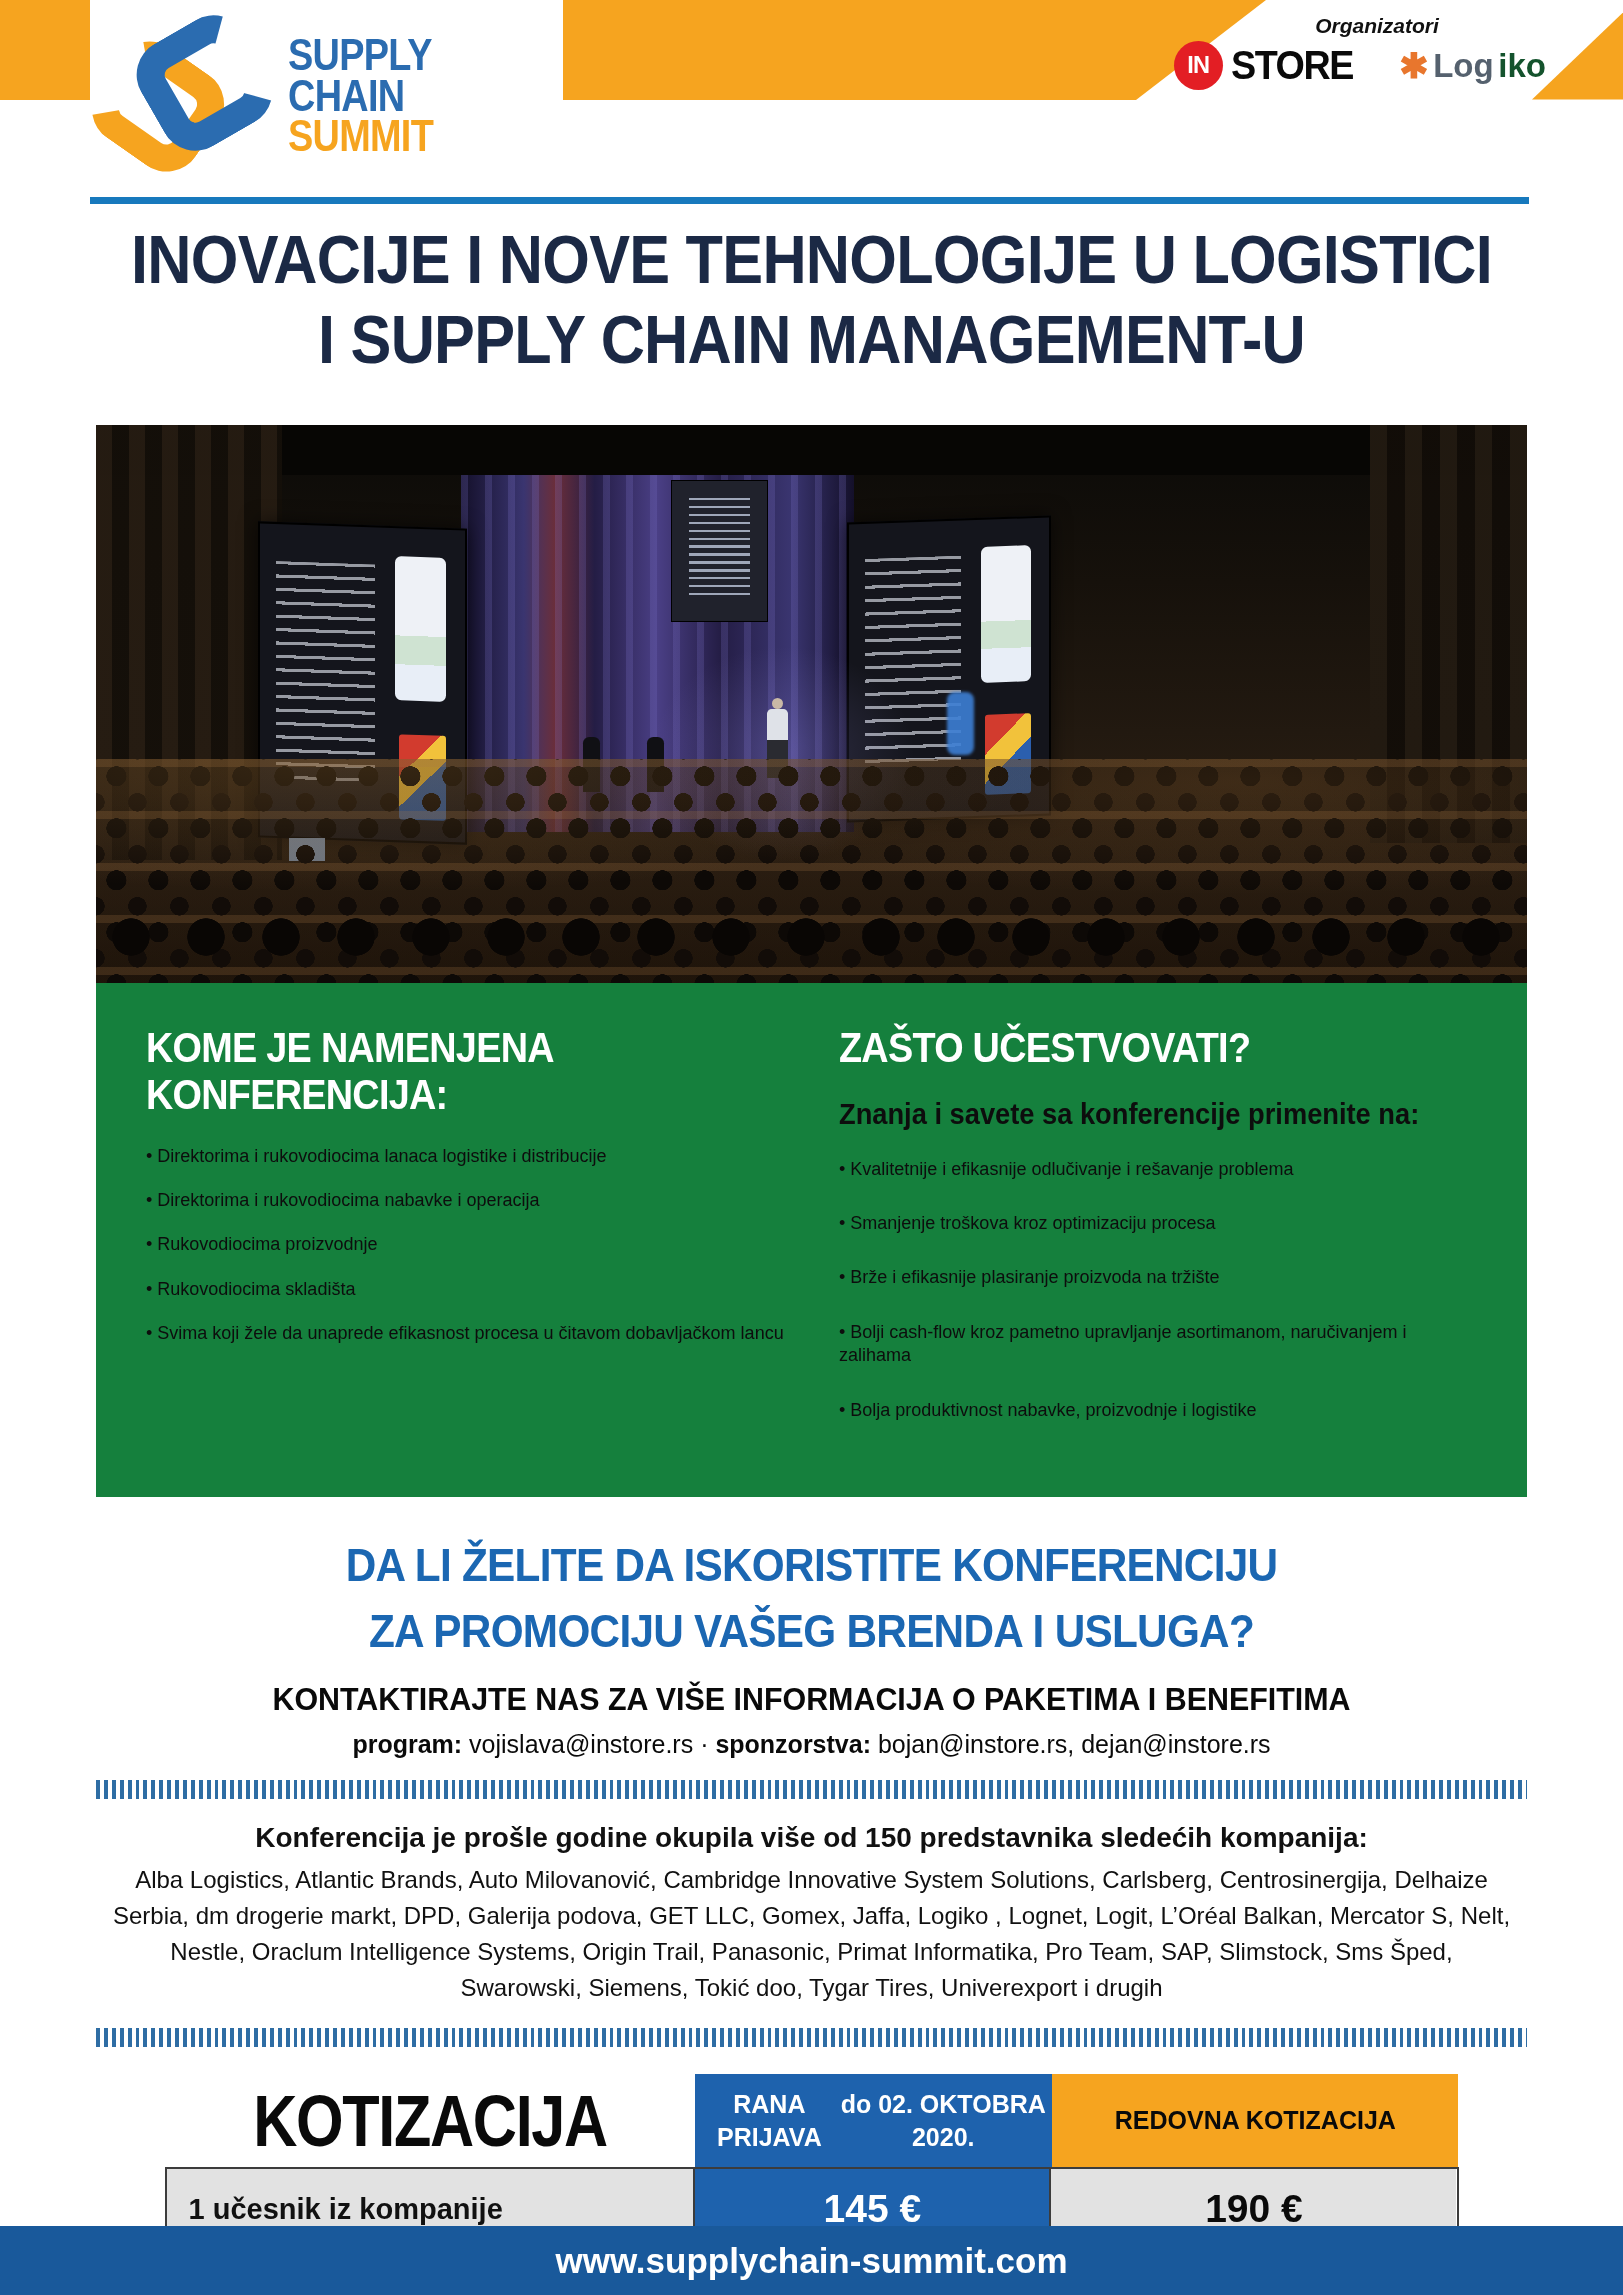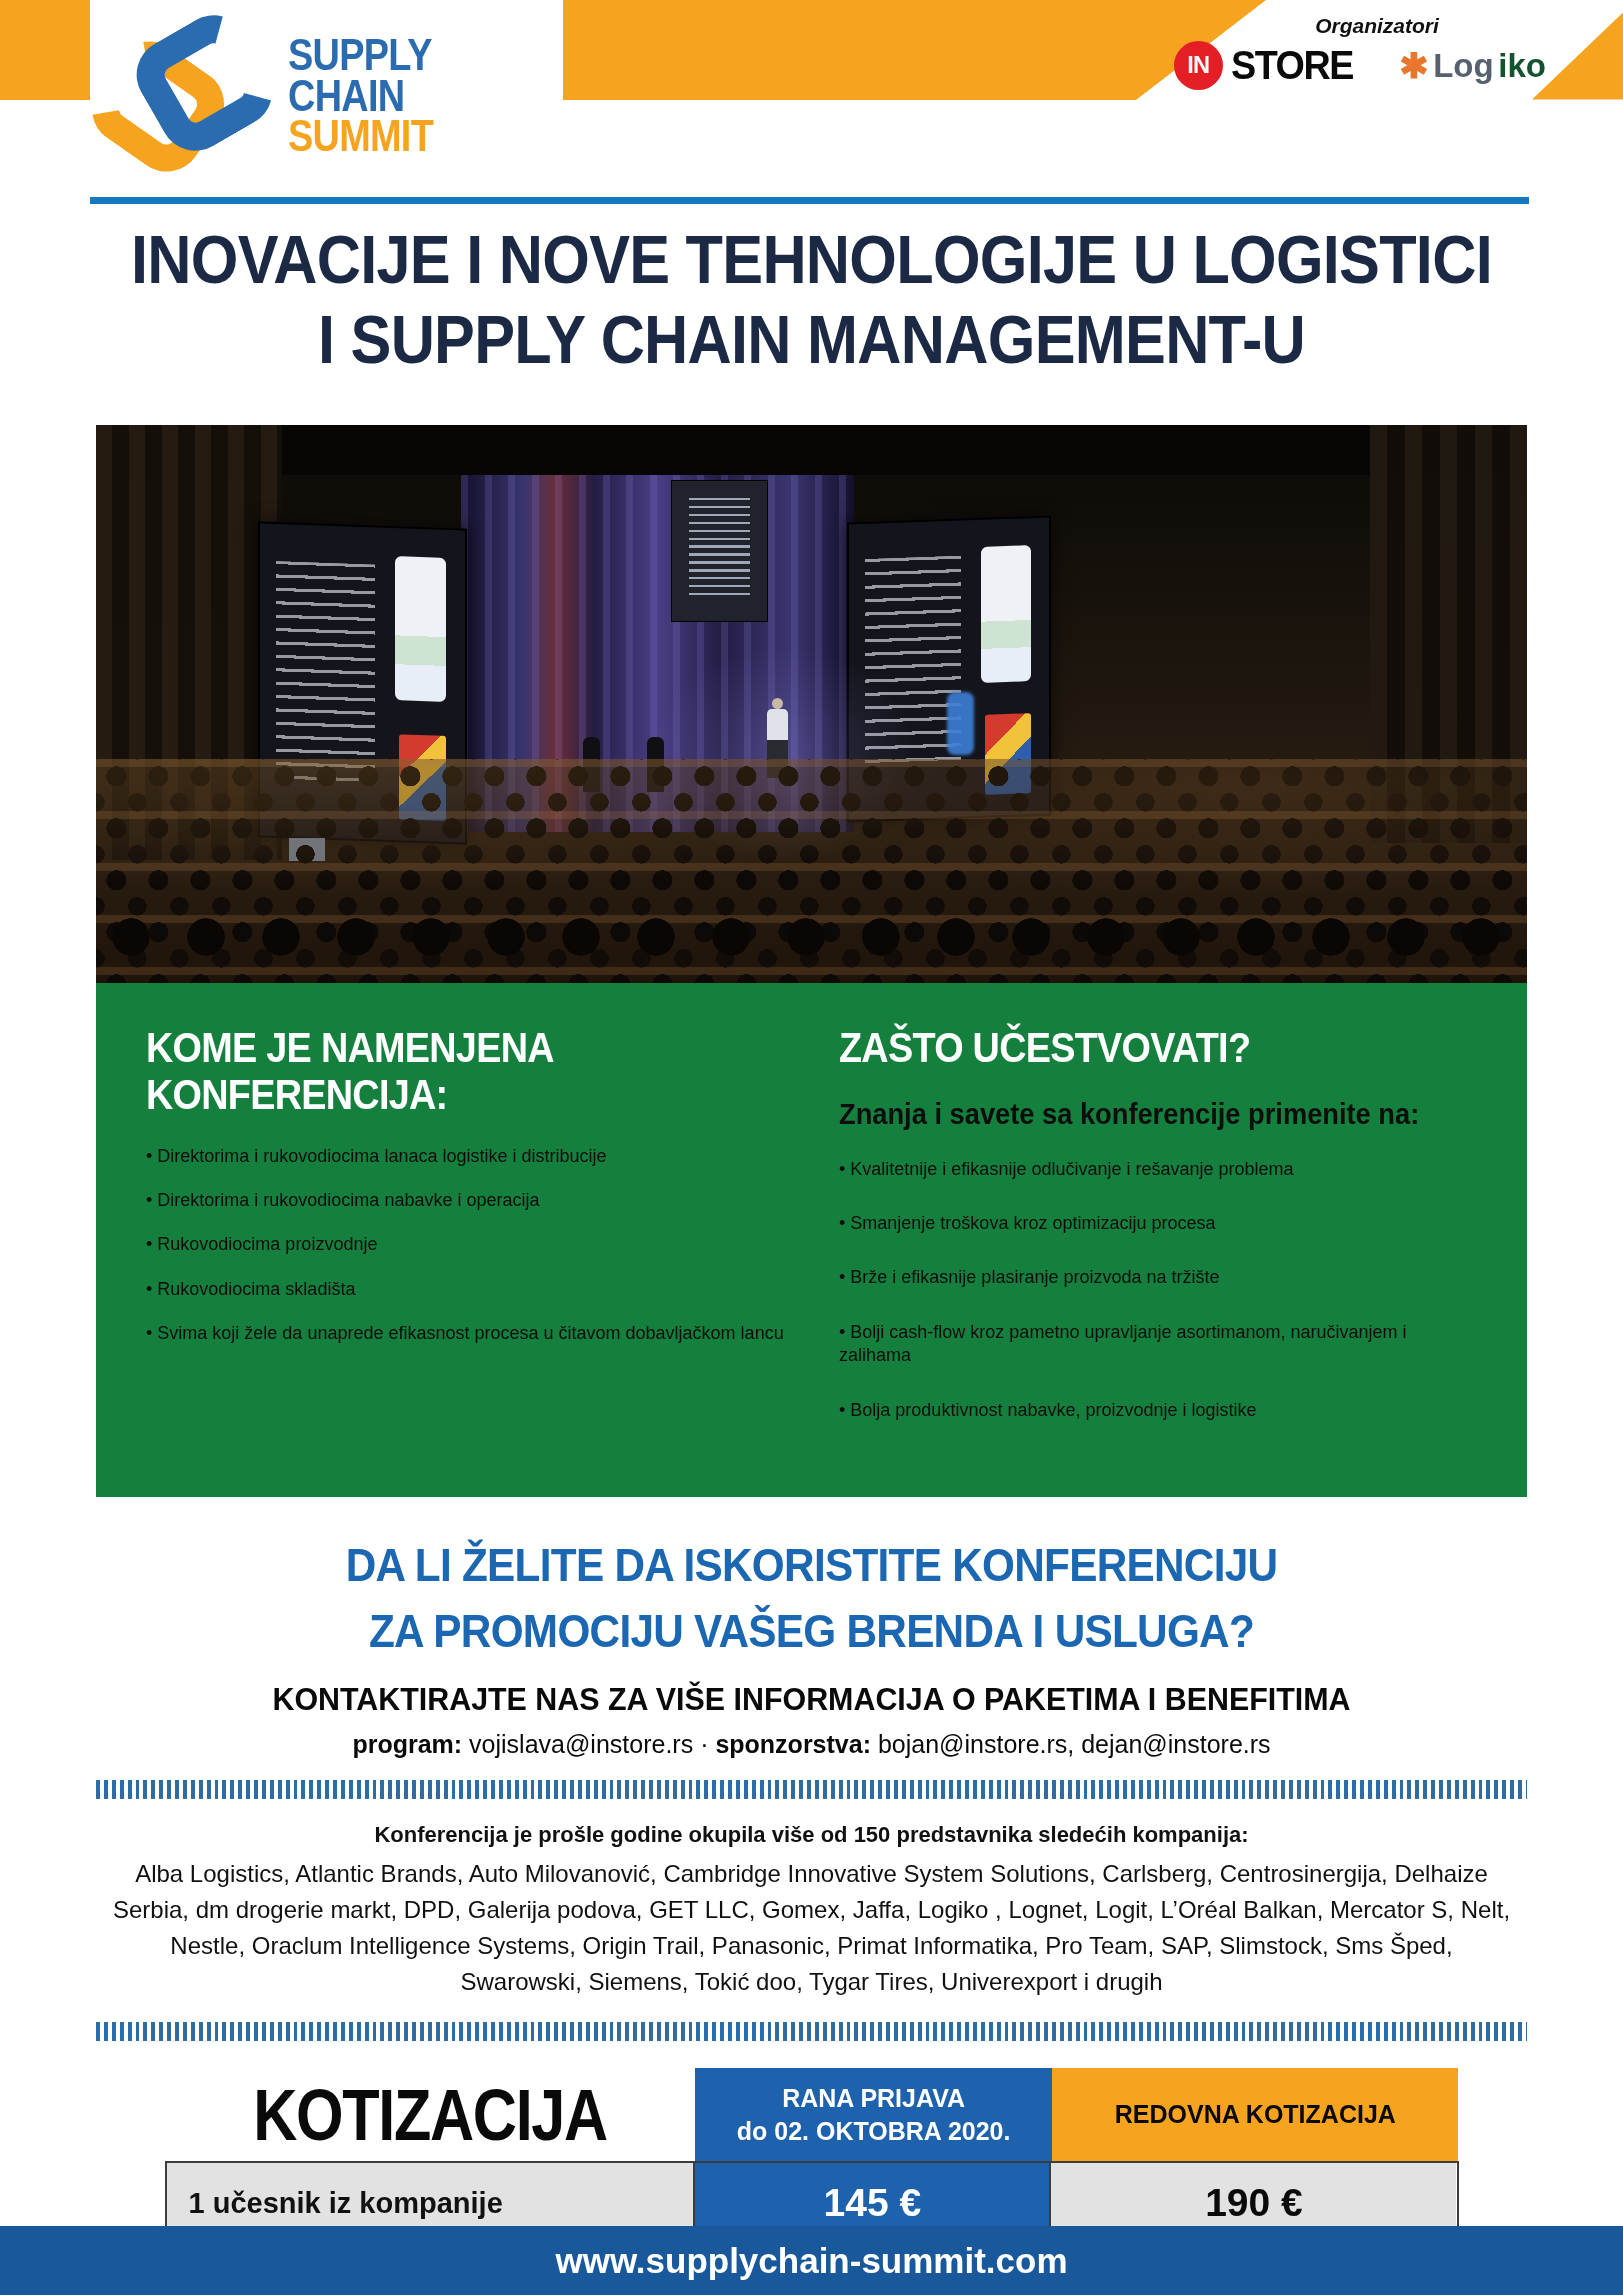--- a/index.html
+++ b/index.html
@@ -114,32 +114,32 @@
   .promo-emails{font-size:25px;color:#0a0a0a;margin-top:12.6px;}
   .promo-emails .lbl{font-weight:700;}
 
   
   .dashes{width:1431px;height:19px;margin:20.4px auto 0;
     background:repeating-linear-gradient(90deg,#2E6DA4 0 3.9px,transparent 3.9px 7.9px);}
   .dashes.second{margin-top:22px;}
 
   
   .companies{width:1406px;margin:23.6px auto 0;text-align:center;}
-  .companies-intro{font-weight:700;font-size:22px;margin:0;}
+  .companies-intro{font-weight:700;font-size:28px;margin:0;}
   .companies-list{font-size:24px;line-height:1.5;margin:7.9px 0 0 0;}
 
   
   .pricing{width:1294px;margin:27px auto 0;}
   .p-grid{display:grid;grid-template-columns:41% 27.6% 31.4%;}
   .p-headrow{align-items:stretch;}
   .p-title{display:flex;align-items:center;justify-content:center;font-weight:700;font-size:72px;
     letter-spacing:-1.6px;color:#0a0a0a;}
   .p-title span{transform:scaleX(.85);}
   .p-head-early{background:#1E62AD;color:#fff;text-align:center;font-weight:700;font-size:25px;
-    line-height:1.3;padding:14px 4.7px;display:flex;flex-direction:column;justify-content:center;}
+    line-height:1.3;padding:14px 4.7px;display:flex;justify-content:center;}
   .p-head-reg{background:#F6A41F;color:#0a0a0a;text-align:center;font-weight:700;font-size:25px;
     display:flex;align-items:center;justify-content:center;padding:14px 4.7px;}
   .p-body{border:2.4px solid #3C3C3C;}
   .p-row{display:grid;grid-template-columns:41% 27.6% 31.4%;border-bottom:2.4px solid #3C3C3C;}
   .p-row:last-child{border-bottom:none;}
   .p-cell{box-sizing:border-box;}
   .p-label{background:#E2E2E2;font-weight:700;font-size:29px;display:flex;align-items:center;
     padding:23.6px 7.9px 23.6px 22px;border-right:2.4px solid #3C3C3C;}
   .p-early{background:#1E62AD;color:#fff;font-weight:700;font-size:39px;display:flex;
     align-items:center;justify-content:center;border-right:2.4px solid #3C3C3C;}

